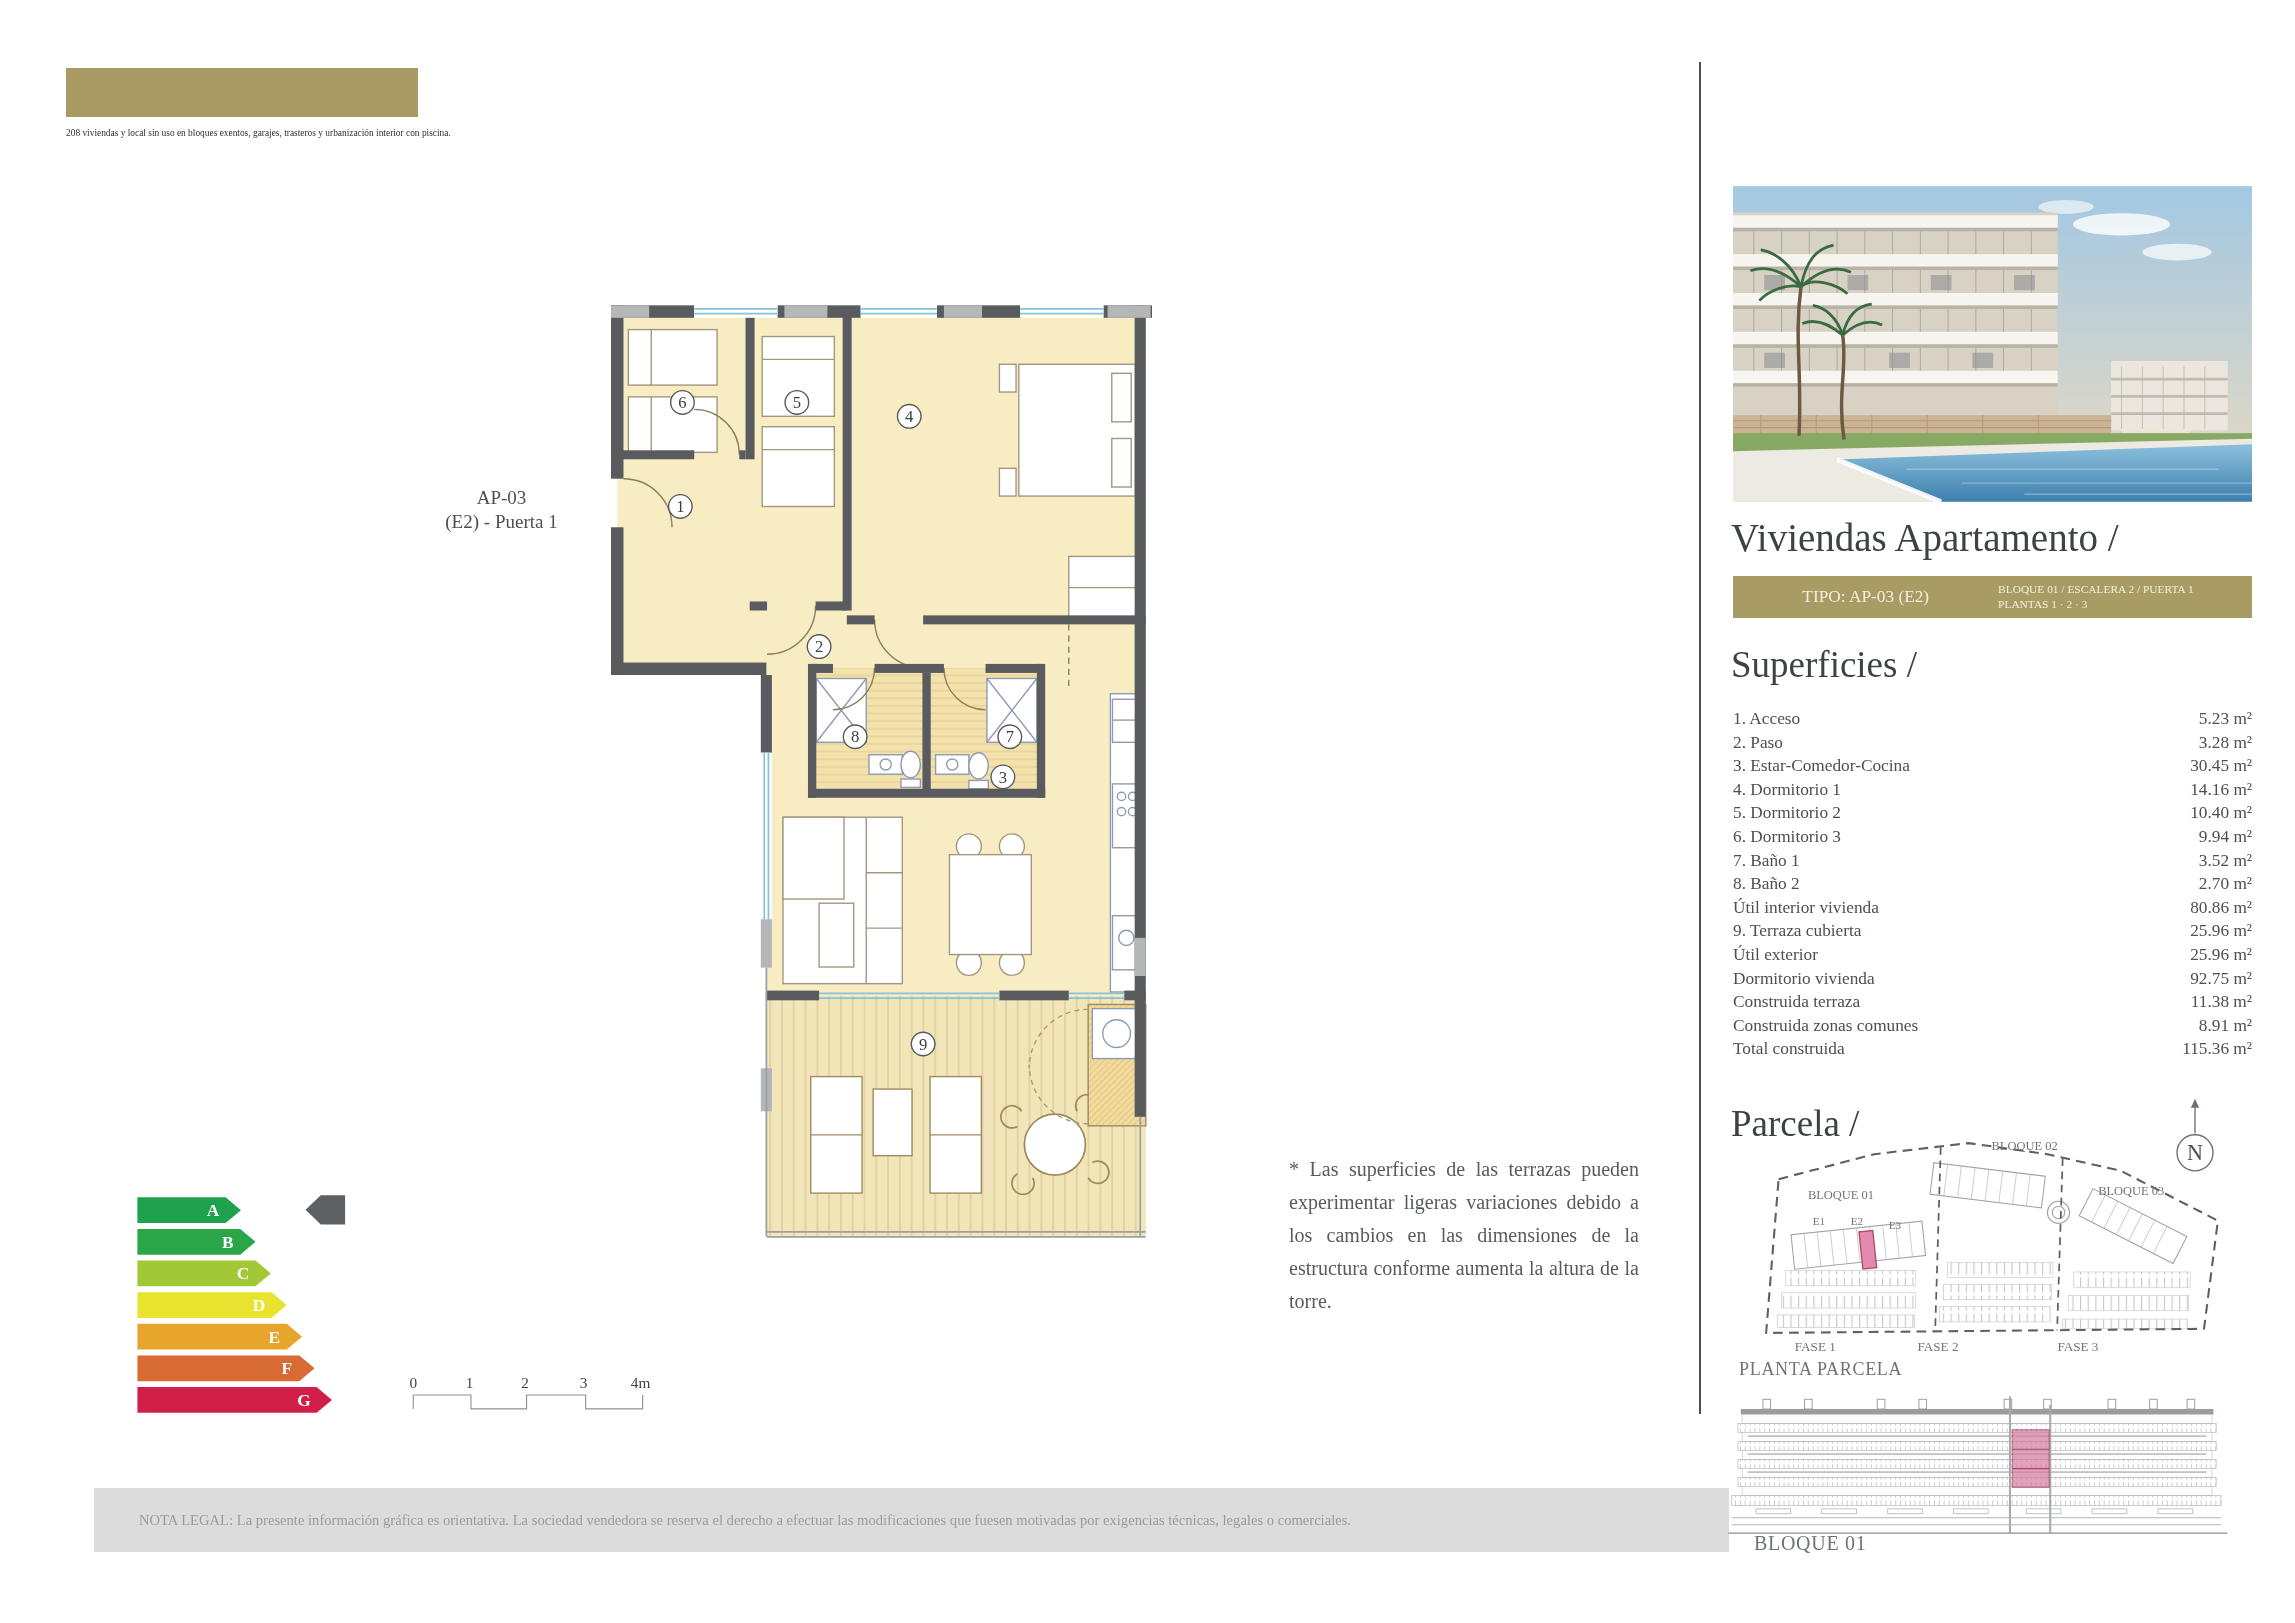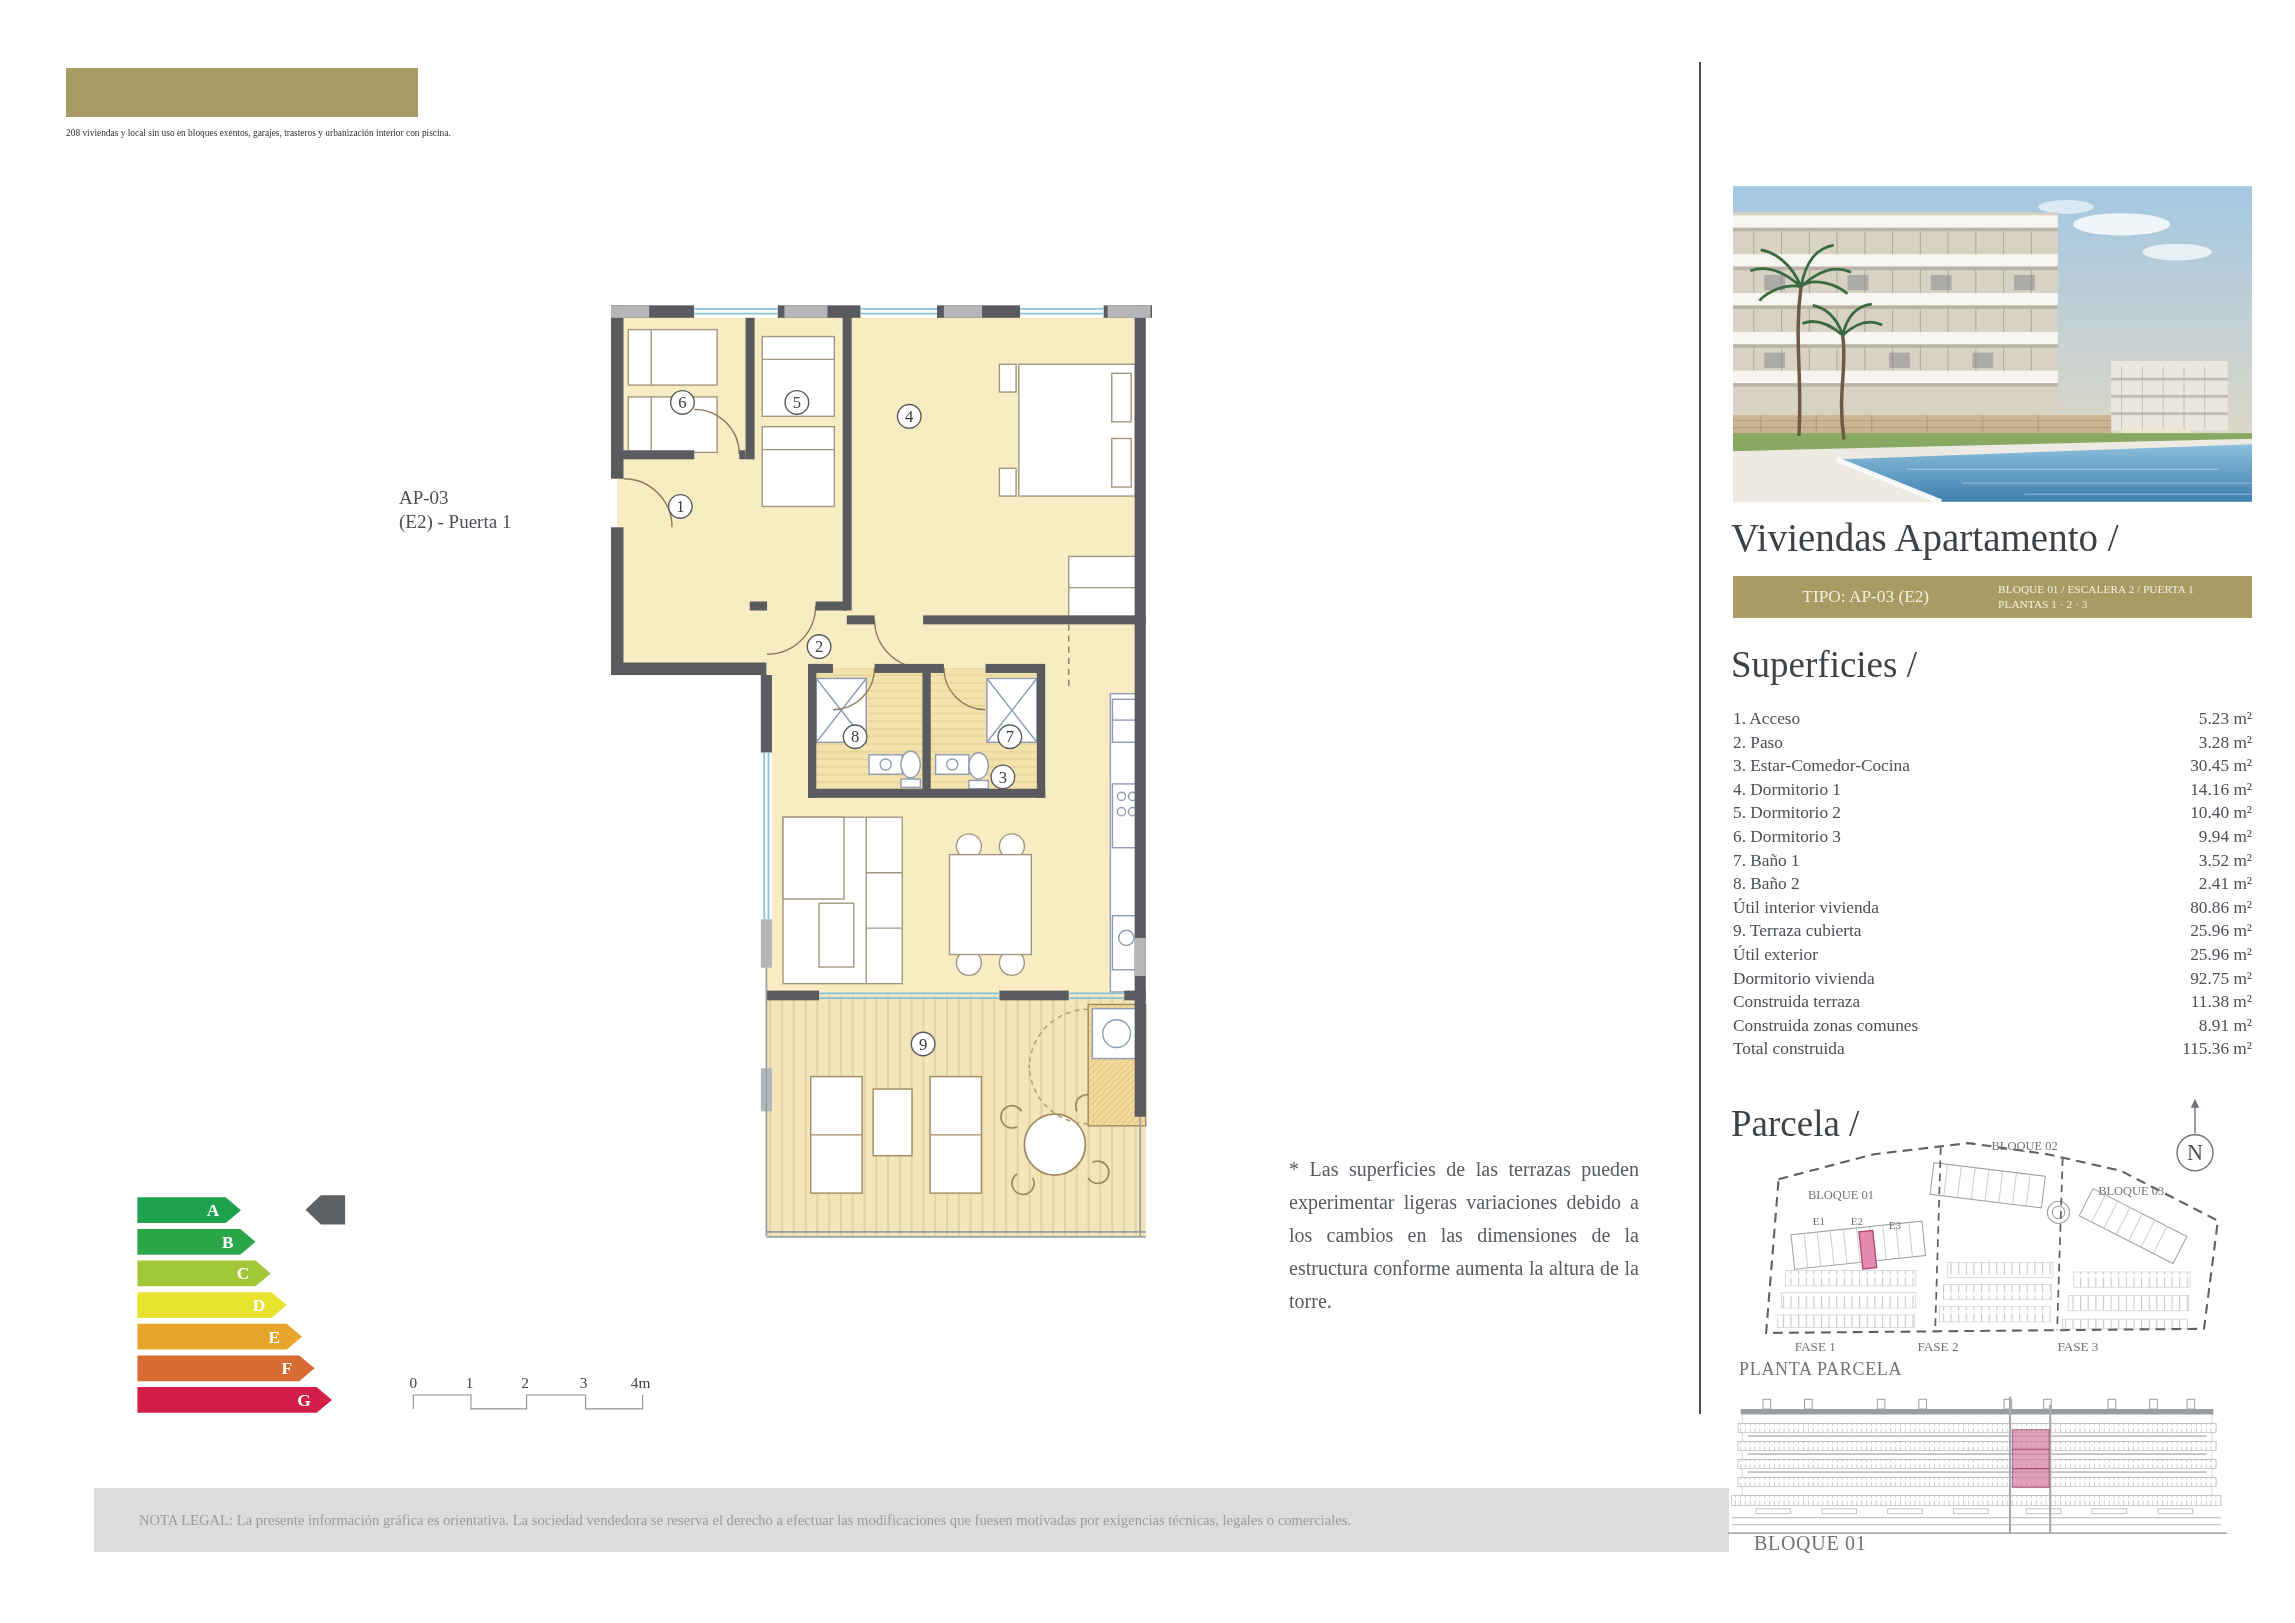--- a/index.html
+++ b/index.html
@@ -2,21 +2,21 @@
 <html style="font-size:11px"><head>
 <meta charset="utf-8">
 <style>
   html,body{margin:0;padding:0;background:#fff;}
   .page{position:relative;width:2295px;height:1623px;background:#ffffff;
         font-family:"Liberation Serif",serif;color:#3d4247;overflow:hidden;}
   .abs{position:absolute;}
   
   .topbar{left:66px;top:68px;width:352px;height:49px;background:#a89b63;}
   .intro{left:66px;top:127px;width:392px;font-size:9.4px;line-height:12px;color:#2e2f31;}
-  .unit-label{left:399px;top:486px;width:205px;text-align:left;font-size:19px;line-height:23.6px;color:#4b5055;}
+  .unit-label{left:399px;top:486px;width:205px;text-align:center;font-size:19px;line-height:23.6px;color:#4b5055;}
   .note{left:1289px;top:1153px;width:350px;font-size:20px;line-height:33px;
         text-align:justify;color:#565b60;}
   .legal-band{left:62px;top:1488px;width:1635px;height:64px;background:#dcdcdc;
               display:flex;align-items:center;margin-left:32px;}
   .legal-band span{padding-left:45px;font-size:14.6px;color:#9b9b9b;}
   .vsep{left:1699px;top:62px;width:2.1px;height:1352px;background:#4c4f53;}
   
   .panel-title{left:1731px;top:515px;width:527px;font-size:39px;color:#3d4247;}
   .tipo-bar{left:1733px;top:576px;width:519px;height:42px;background:#a89b63;display:flex;align-items:center;justify-content:center;}
   .tipo-label{font-size:17.3px;color:#f3efdf;padding-left:11px;white-space:nowrap;}
@@ -394,21 +394,21 @@
       <div class="sup-row">
         <span>6. Dormitorio 3</span>
         <span>9.94 m²</span>
       </div>
       <div class="sup-row">
         <span>7. Baño 1</span>
         <span>3.52 m²</span>
       </div>
       <div class="sup-row">
         <span>8. Baño 2</span>
-        <span>2.41 m²</span>
+        <span>2.70 m²</span>
       </div>
       <div class="sup-row">
         <span>Útil interior vivienda</span>
         <span>80.86 m²</span>
       </div>
       <div class="sup-row">
         <span>9. Terraza cubierta</span>
         <span>25.96 m²</span>
       </div>
       <div class="sup-row">

